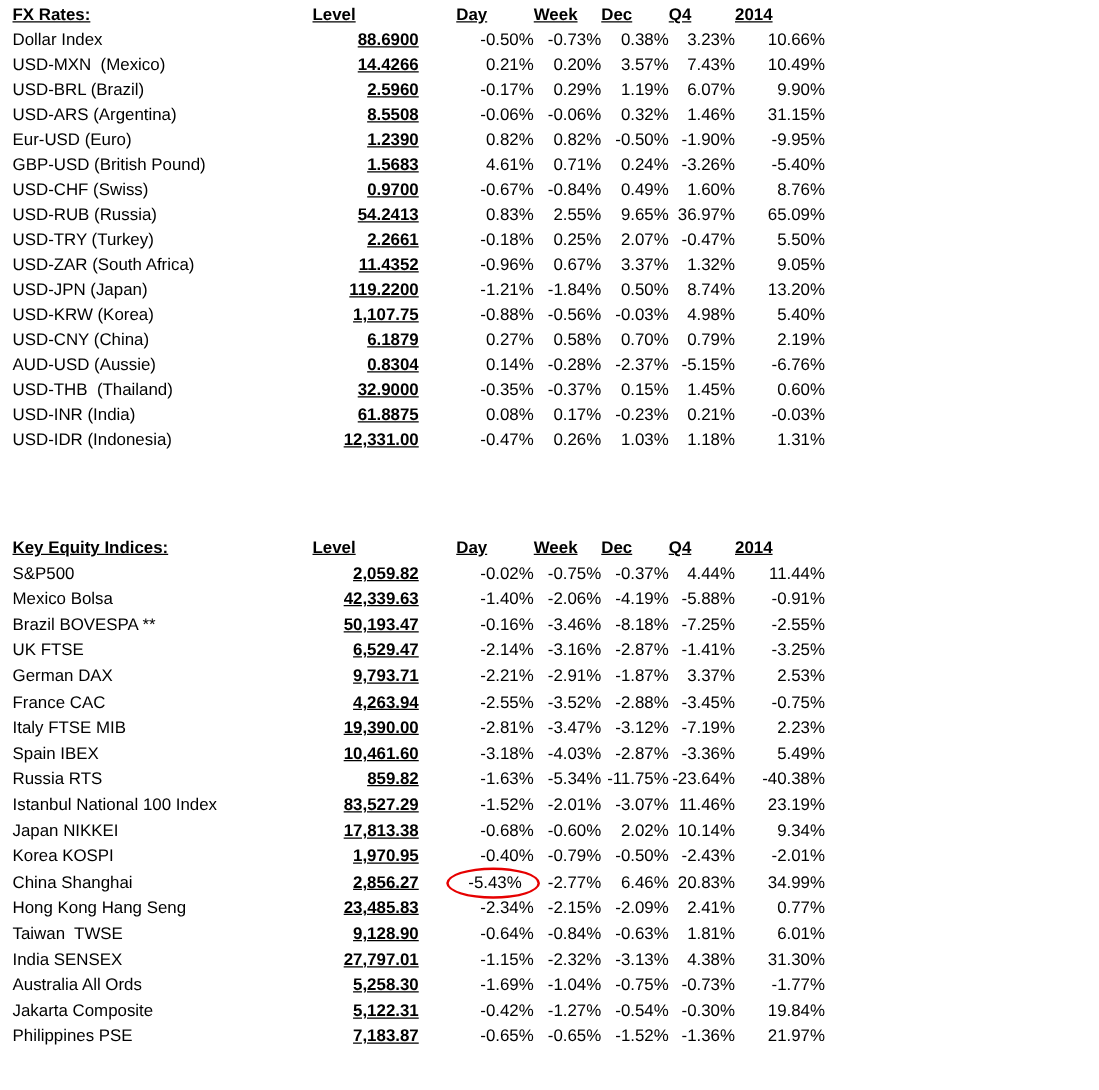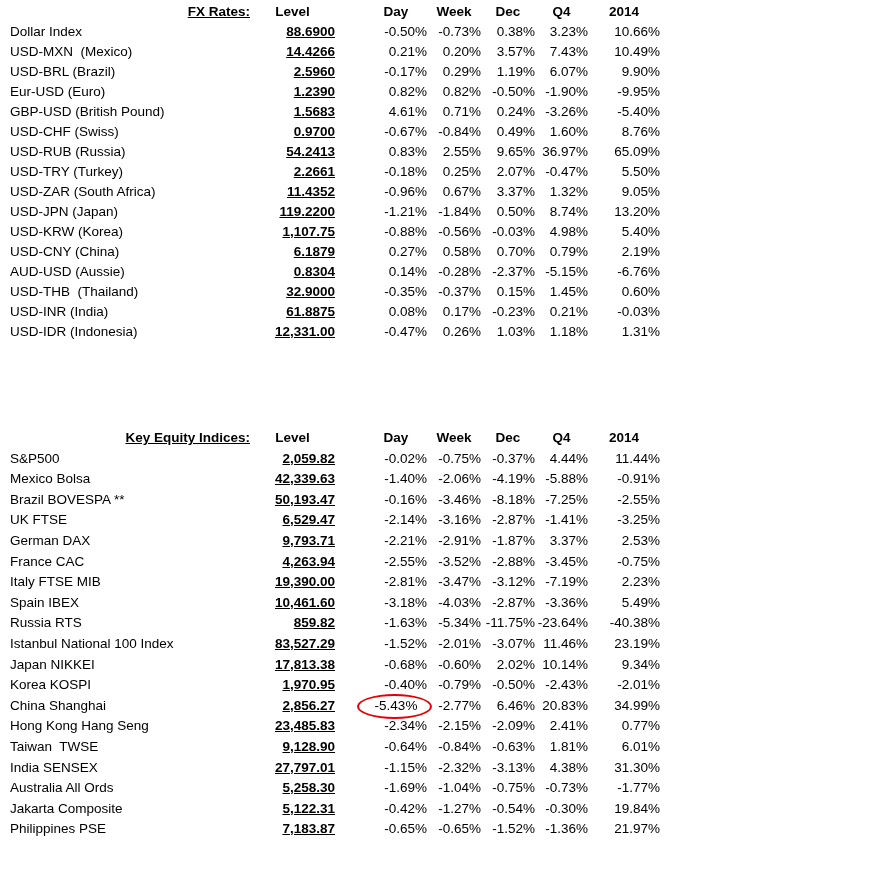--- a/index.html
+++ b/index.html
@@ -19,24 +19,24 @@
   th, td {
     padding:0;
     height:20px; line-height:20px;
     white-space:pre;
     overflow:visible;
     font-weight:400;
     vertical-align:middle;
   }
   .equity-table th, .equity-table td { height:20.6px; line-height:20.6px; }
   th.table-title {
-    text-align:right; padding-left:10px;
+    text-align:left; padding-left:10px;
     font-weight:700; text-decoration:underline;
   }
-  th.colhead { text-align:center; font-weight:700; }
+  th.colhead { text-align:left; font-weight:700; text-decoration:underline; }
   td.label   { text-align:left; padding-left:10px; }
   td.level   { text-align:right; font-weight:700;text-decoration:underline; }
   td.pct     { text-align:right; }
   td.spacer, th.spacer { }
   td.circled { position:relative;text-align:center; }
   .red-ellipse {
     position:absolute;
     box-sizing:border-box;
     left:-8px; top:-2px;
     width:75px; height:25px;
@@ -98,20 +98,30 @@
           <td class="label">USD-BRL (Brazil)</td>
           <td class="level">2.5960</td>
           <td class="spacer"></td>
           <td class="pct">-0.17%</td>
           <td class="pct">0.29%</td>
           <td class="pct">1.19%</td>
           <td class="pct">6.07%</td>
           <td class="pct">9.90%</td>
         </tr>
         <tr>
+          <td class="label">USD-ARS (Argentina)</td>
+          <td class="level">8.5508</td>
+          <td class="spacer"></td>
+          <td class="pct">-0.06%</td>
+          <td class="pct">-0.06%</td>
+          <td class="pct">0.32%</td>
+          <td class="pct">1.46%</td>
+          <td class="pct">31.15%</td>
+        </tr>
+        <tr>
           <td class="label">Eur-USD (Euro)</td>
           <td class="level">1.2390</td>
           <td class="spacer"></td>
           <td class="pct">0.82%</td>
           <td class="pct">0.82%</td>
           <td class="pct">-0.50%</td>
           <td class="pct">-1.90%</td>
           <td class="pct">-9.95%</td>
         </tr>
         <tr>

